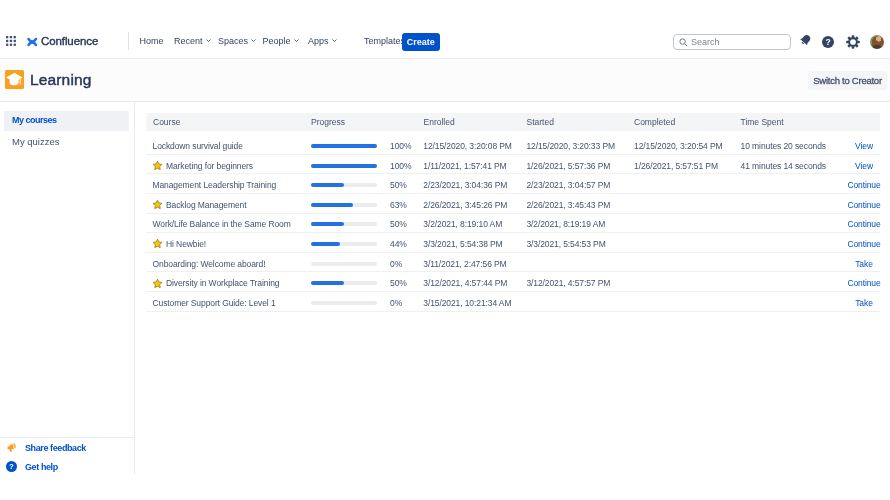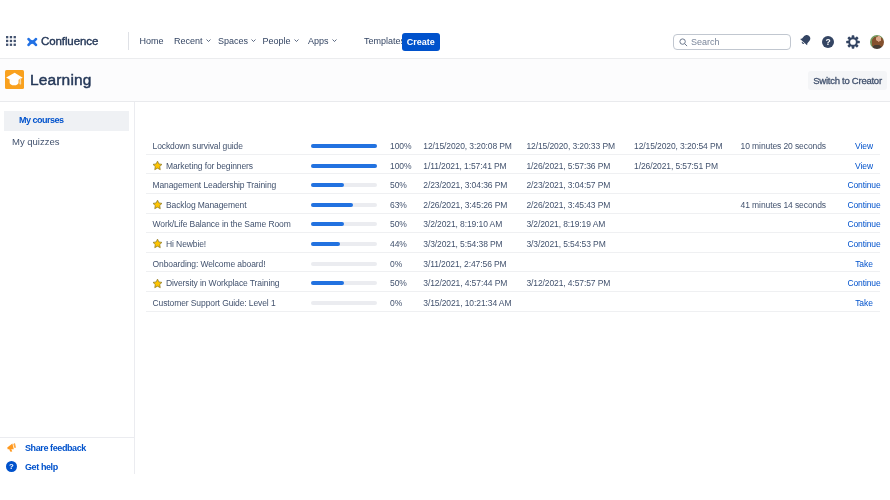--- a/index.html
+++ b/index.html
@@ -112,38 +112,46 @@
     <path fill="#fff" d="M12.5 3.2 L23 9.8 L11.5 15.2 L1.5 9.5 Z"></path>
     <path fill="#fff" d="M6 11.8 L6 15.8 C6 18 8.6 19.6 11.8 19.6 C15 19.6 17.6 18 17.6 15.8 L17.6 11.2 L11.5 14.2 Z"></path>
     <path fill="#F9D9A6" d="M19.3 10.5 L20.8 10.2 L21 16.9 L19.6 19.3 L18.7 16.8 Z"></path>
   </svg>
   <div class="abs" style="left:30px;top:70.5px;font-size:15.5px;font-weight:400;-webkit-text-stroke:0.45px #253858;color:#253858;letter-spacing:0.15px;">Learning</div>
 
   <div class="abs" style="left:808px;top:70.5px;width:79px;height:19px;background:#F4F5F7;border-radius:3px;color:#42526E;font-size:9.5px;font-weight:400;-webkit-text-stroke:0.3px #42526E;text-align:center;line-height:19px;letter-spacing:-0.25px;">Switch to Creator</div>
 
   <div class="abs" style="left:134px;top:102px;width:1px;height:372px;background:#ebecf0;"></div>
   <div class="abs" style="left:4px;top:111px;width:125px;height:19.5px;background:#eff1f4;"></div>
-  <div class="abs" style="left:19px;top:111px;height:37px;line-height:19.5px;font-size:9px;font-weight:700;letter-spacing:-0.5px;color:#0052CC;">My courses</div>
+  <div class="abs" style="left:12px;top:111px;height:37px;line-height:19.5px;font-size:9px;font-weight:700;letter-spacing:-0.5px;color:#0052CC;">My courses</div>
   <div class="abs" style="left:12px;top:132px;height:19.5px;line-height:19.5px;font-size:9.5px;color:#42526E;">My quizzes</div>
 
   <div class="abs" style="left:0px;top:437px;width:134px;height:1px;background:#ebecf0;"></div>
   <svg class="abs" style="left:6px;top:442px;" width="12" height="11" viewBox="0 0 24 24">
     <g transform="rotate(-14 12 12)" fill="#FF991F">
       <path d="M2 9.5 L15 3.5 L15 16.5 L2 13.5 Z"></path>
       <path d="M16.5 5.5 L20.5 4.2 L20.5 14.8 L16.5 13.8 Z" opacity="0.85"></path>
       <path d="M5 14 L9.5 14.8 L10.5 20.5 L6.5 20 Z"></path>
     </g>
   </svg>
   <div class="abs" style="left:25px;top:442.5px;font-size:9px;font-weight:700;letter-spacing:-0.4px;color:#0052CC;">Share feedback</div>
   <svg class="abs" style="left:6px;top:461px;" width="11" height="11" viewBox="0 0 12 12">
     <circle cx="6" cy="6" r="6" fill="#0052CC"></circle>
     <text x="6" y="9" font-size="8.5" font-weight="bold" fill="#fff" text-anchor="middle" font-family="Liberation Sans">?</text>
   </svg>
   <div class="abs" style="left:25px;top:461.5px;font-size:9px;font-weight:700;letter-spacing:-0.4px;color:#0052CC;">Get help</div>
 
+  <div class="abs" style="left:146px;top:112.5px;width:734px;height:18px;background:#F4F5F7;">
+    <div class="hdrcell" style="left:7px;">Course</div>
+    <div class="hdrcell" style="left:165px;">Progress</div>
+    <div class="hdrcell" style="left:277.5px;">Enrolled</div>
+    <div class="hdrcell" style="left:380.5px;">Started</div>
+    <div class="hdrcell" style="left:488px;">Completed</div>
+    <div class="hdrcell" style="left:594.5px;">Time Spent</div>
+  </div>
 
   <div id="rows">
       <div class="abs" style="left:0;top:139.9px;width:890px;height:12px;">
         <div class="cell" style="left:152.5px;top:1px;">Lockdown survival guide</div>
         <div class="bartrack" style="top:4px;">
           <div class="barfill" style="width:66px;"></div>
         </div>
         <div class="cell" style="left:390px;top:1px;">100%</div>
         <div class="cell" style="left:423.3px;top:1px;">12/15/2020, 3:20:08 PM</div>
         <div class="cell" style="left:526.4px;top:1px;">12/15/2020, 3:20:33 PM</div>
@@ -157,21 +165,21 @@
           <path d="M12 2.5 L15 8.6 L21.7 9.6 L16.8 14.3 L18 21 L12 17.8 L6 21 L7.2 14.3 L2.3 9.6 L9 8.6 Z" fill="#FFC400" stroke="#8f7a24" stroke-width="1.7"></path>
         </svg>
         <div class="cell" style="left:166px;top:1px;">Marketing for beginners</div>
         <div class="bartrack" style="top:4px;">
           <div class="barfill" style="width:66px;"></div>
         </div>
         <div class="cell" style="left:390px;top:1px;">100%</div>
         <div class="cell" style="left:423.3px;top:1px;">1/11/2021, 1:57:41 PM</div>
         <div class="cell" style="left:526.4px;top:1px;">1/26/2021, 5:57:36 PM</div>
         <div class="cell" style="left:634px;top:1px;">1/26/2021, 5:57:51 PM</div>
-        <div class="cell" style="left:740.6px;top:1px;margin-top:39px;">41 minutes 14 seconds</div>
+        <div class="cell" style="left:740.6px;top:1px;">41 minutes 14 seconds</div>
         <div class="cell link" style="left:820px;width:88px;text-align:center;top:1px;">View</div>
       </div>
       <div class="row-line" style="top:173.29999999999998px;"></div>
       <div class="abs" style="left:0;top:179.10000000000002px;width:890px;height:12px;">
         <div class="cell" style="left:152.5px;top:1px;">Management Leadership Training</div>
         <div class="bartrack" style="top:4px;">
           <div class="barfill" style="width:33px;"></div>
         </div>
         <div class="cell" style="left:390px;top:1px;">50%</div>
         <div class="cell" style="left:423.3px;top:1px;">2/23/2021, 3:04:36 PM</div>

